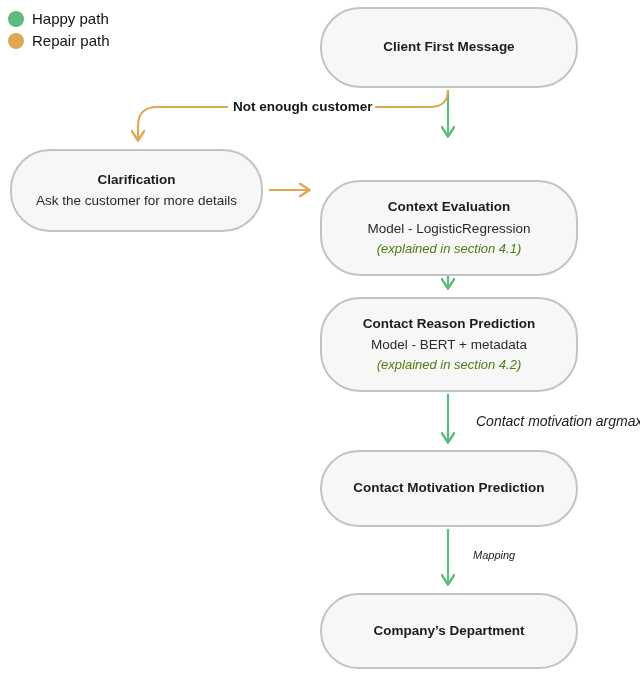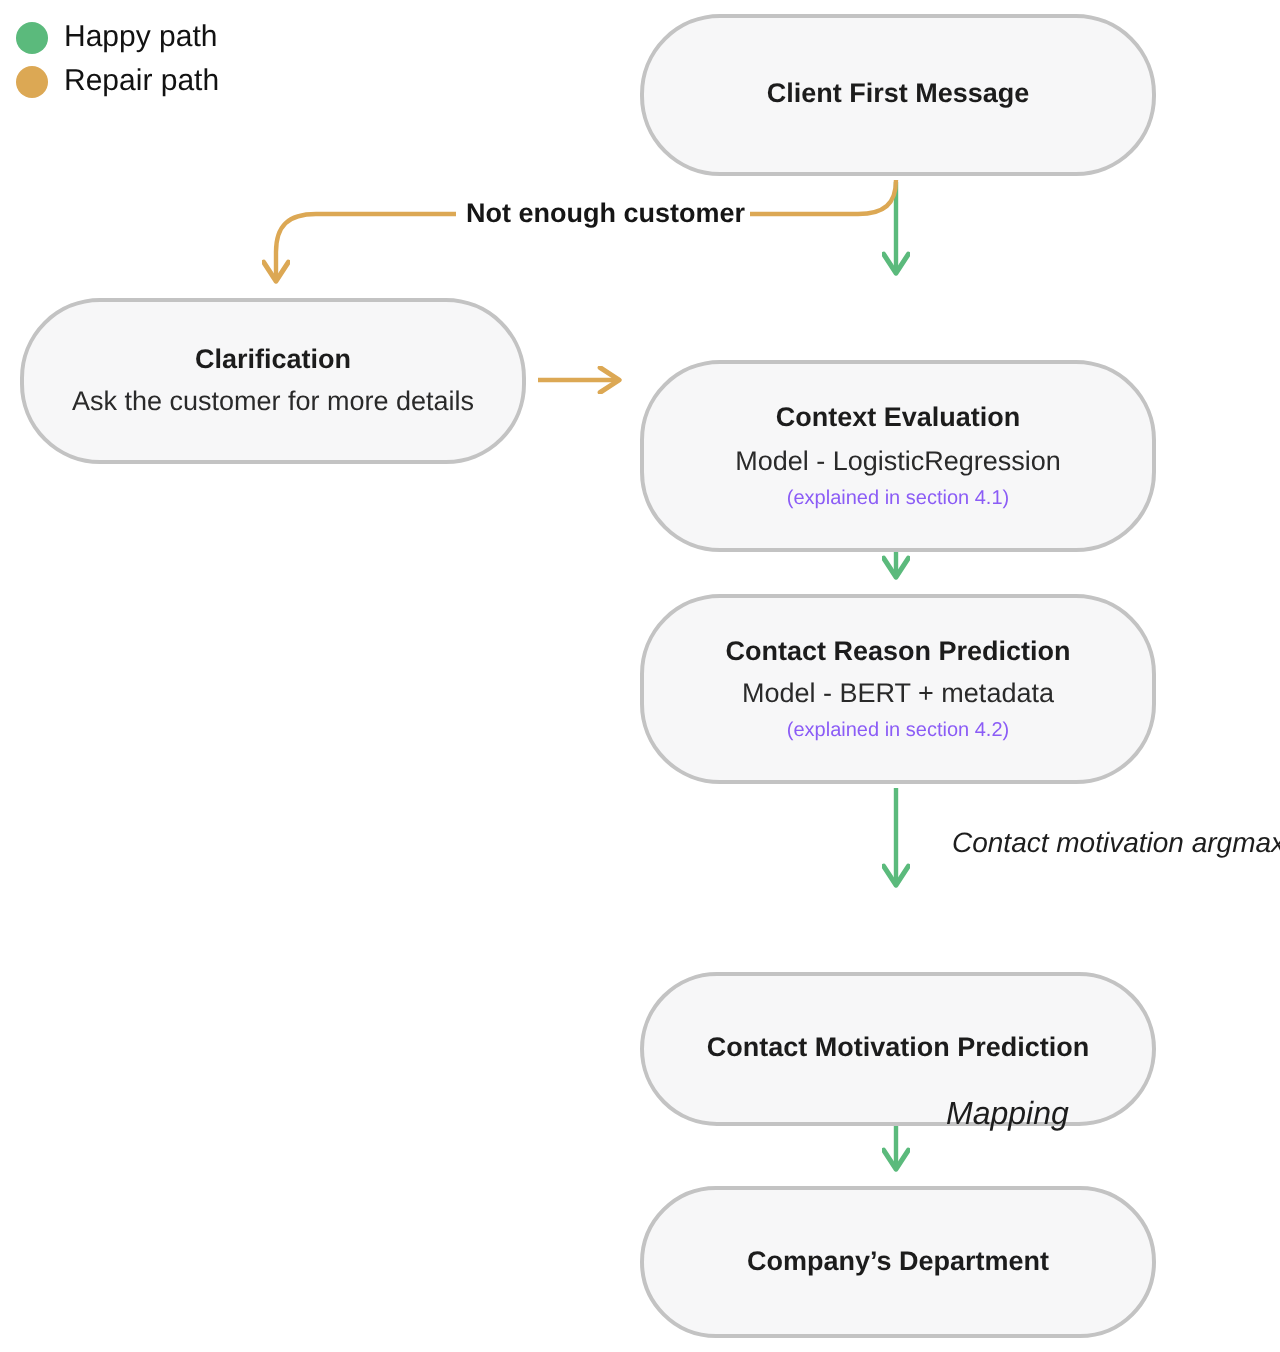--- a/index.html
+++ b/index.html
@@ -41,27 +41,27 @@
     display: flex;
     flex-direction: column;
     align-items: center;
     justify-content: center;
     gap: 3px;
     text-align: center;
     padding: 6px 14px;
   }
   .node .title   { font-size: 13.5px; font-weight: 700; color: #1c1c1c; line-height: 1.35; }
   .node .subtitle{ font-size: 13.5px; font-weight: 400; color: #2a2a2a; line-height: 1.35; }
-  .node .note    { font-size: 10px;  color: #8b5cf6; line-height: 1.3; }
+  .node .note    { font-size: 13px;  font-style: italic; color: #4d7c0f; line-height: 1.3; }
 
   #node-client-first-message        { left: 320px; top: 7px;   width: 258px; height: 81px; }
   #node-clarification               { left: 10px;  top: 149px; width: 253px; height: 83px; }
   #node-context-evaluation          { left: 320px; top: 145px; width: 258px; height: 96px; margin-top: 35px; }
   #node-contact-reason-prediction   { left: 320px; top: 297px; width: 258px; height: 95px; }
-  #node-contact-motivation-prediction{ left: 320px; top: 450px; width: 258px; height: 77px; margin-top: 36px; }
+  #node-contact-motivation-prediction{ left: 320px; top: 450px; width: 258px; height: 77px; }
   #node-companys-department         { left: 320px; top: 593px; width: 258px; height: 76px; }
 
   .edge-label {
     position: absolute;
     white-space: nowrap;
     color: #161616;
   }
   #label-not-enough-context {
     left: 231px; top: 99px;
     font-size: 13.5px;
@@ -70,21 +70,21 @@
     padding: 0 2px;
   }
   #label-contact-motivation-argmax {
     left: 476px; top: 413px;
     font-size: 14px;
     font-style: italic;
     color: #1d1d1d;
   }
   #label-mapping {
     left: 473px; top: 549px;
-    font-size: 16px;
+    font-size: 11px;
     font-style: italic;
     color: #1d1d1d;
   }
 </style>
 </head>
 <body>
 
 <div class="canvas">
 
   <svg class="edges" viewBox="0 0 640 676" aria-hidden="true">

